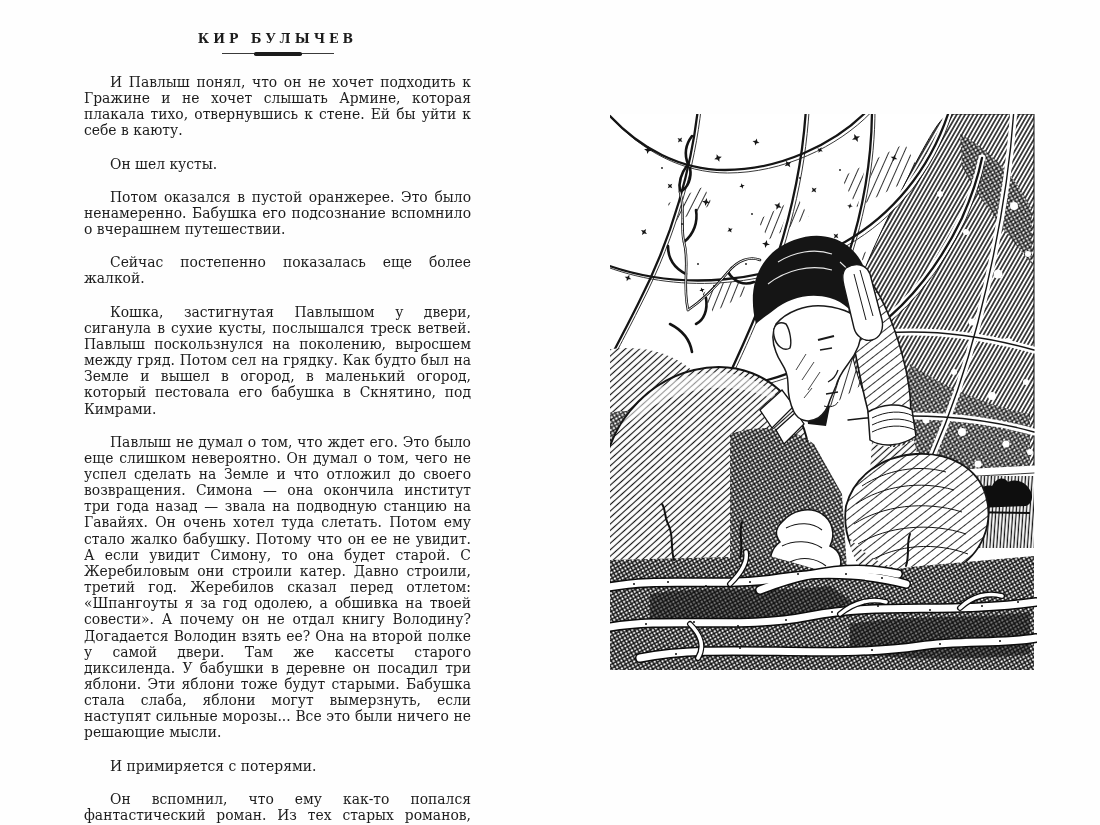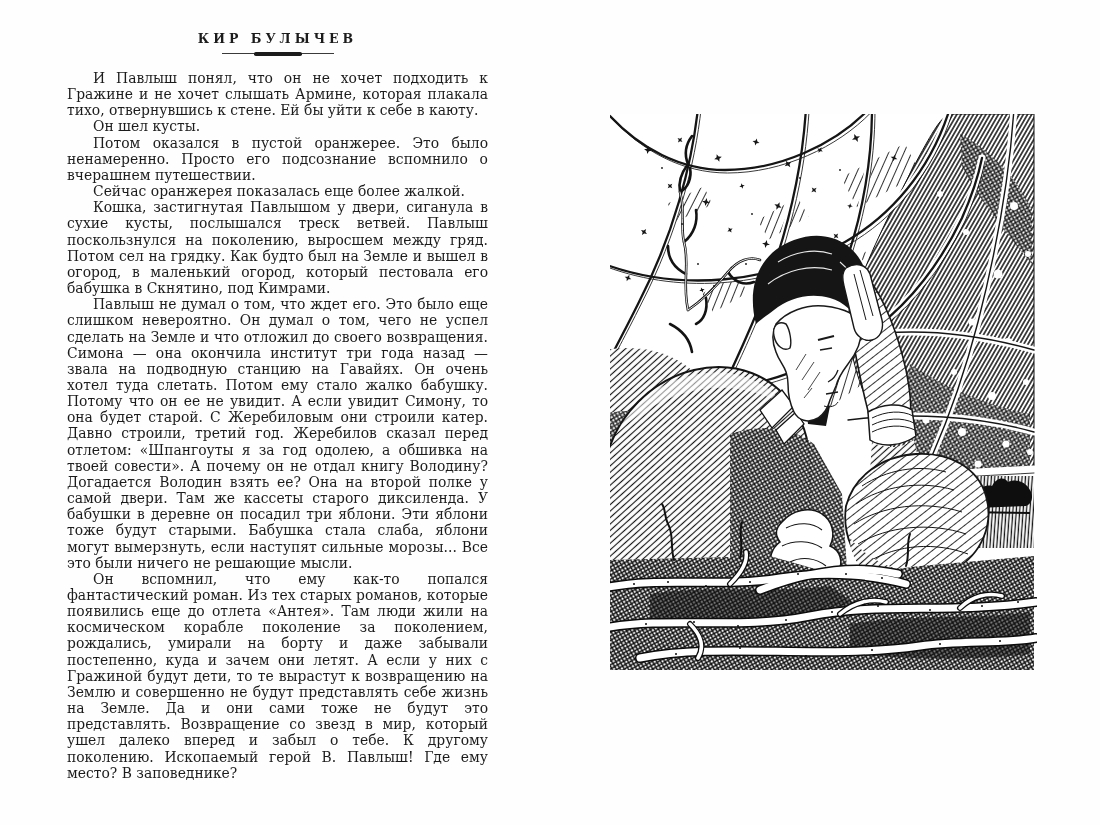--- a/index.html
+++ b/index.html
@@ -7,45 +7,46 @@
   .spread{position:relative;width:1012px;height:825px;background:#fefefe;
           font-family:"DejaVu Serif","Liberation Serif",serif;color:#1c1c1c;}
   
   .page-left{position:absolute;left:67px;top:31px;width:421px;}
   .running-header{text-align:center;font-size:12.5px;font-weight:bold;letter-spacing:4px;}
   .header-rule{position:relative;width:112px;height:6px;margin:5px auto 0;}
   .header-rule .thin{position:absolute;top:2.4px;left:0;right:0;height:1px;background:#3a3a3a;}
   .header-rule .thick{position:absolute;top:1px;left:50%;transform:translateX(-50%);
                       width:48px;height:3.6px;background:#1c1c1c;border-radius:1.8px;}
   .body-text{margin-top:13px;}
-  .body-text p{margin:0;text-indent:26px;text-align:justify;
+  .body-text p{margin:17px;text-indent:26px;text-align:justify;
                font-size:13.9px;line-height:16.15px;hyphens:auto;-webkit-hyphens:auto;}
   
   .page-right{position:absolute;left:550px;top:0;width:550px;height:825px;}
   .illustration-wrap{position:absolute;left:60px;top:114px;width:427px;height:556px;}
   .illustration-wrap svg{display:block;width:100%;height:100%;}
 </style>
 </head>
 <body>
 
 <div class="spread">
 
   <div class="page-left">
     <div class="running-header">КИР БУЛЫЧЕВ</div>
     <div class="header-rule">
       <div class="thin"></div>
       <div class="thick"></div>
     </div>
     <div class="body-text">
         <p>И Павлыш понял, что он не хочет подходить к Гражине и не хочет слышать Армине, которая плакала тихо, отвернувшись к стене. Ей бы уйти к себе в каюту.</p>
         <p>Он шел кусты.</p>
-        <p>Потом оказался в пустой оранжерее. Это было ненамеренно. Просто его подсознание вспомнило о вчерашнем путешествии.</p>
-        <p>Сейчас оранжерея показалась еще более жалкой.</p>
+        <p>Потом оказался в пустой оранжерее. Это было ненамеренно. Бабушка его подсознание вспомнило о вчерашнем путешествии.</p>
+        <p>Сейчас постепенно показалась еще более жалкой.</p>
         <p>Кошка, застигнутая Павлышом у двери, сиганула в сухие кусты, послышался треск ветвей. Павлыш поскользнулся на поколению, выросшем между гряд. Потом сел на грядку. Как будто был на Земле и вышел в огород, в маленький огород, который пестовала его бабушка в Скнятино, под Кимрами.</p>
         <p>Павлыш не думал о том, что ждет его. Это было еще слишком невероятно. Он думал о том, чего не успел сделать на Земле и что отложил до своего возвращения. Симона — она окончила институт три года назад — звала на подводную станцию на Гавайях. Он очень хотел туда слетать. Потом ему стало жалко бабушку. Потому что он ее не увидит. А если увидит Симону, то она будет старой. С Жеребиловым они строили катер. Давно строили, третий год. Жеребилов сказал перед отлетом: «Шпангоуты я за год одолею, а обшивка на твоей совести». А почему он не отдал книгу Володину? Догадается Володин взять ее? Она на второй полке у самой двери. Там же кассеты старого диксиленда. У бабушки в деревне он посадил три яблони. Эти яблони тоже будут старыми. Бабушка стала слаба, яблони могут вымерзнуть, если наступят сильные морозы... Все это были ничего не решающие мысли.</p>
+        <p>И примиряется с потерями.</p>
         <p>Он вспомнил, что ему как-то попался фантастический роман. Из тех старых романов, которые появились еще до отлета «Антея». Там люди жили на космическом корабле поколение за поколением, рождались, умирали на борту и даже забывали постепенно, куда и зачем они летят. А если у них с Гражиной будут дети, то те вырастут к возвращению на Землю и совершенно не будут представлять себе жизнь на Земле. Да и они сами тоже не будут это представлять. Возвращение со звезд в мир, который ушел далеко вперед и забыл о тебе. К другому поколению. Ископаемый герой В. Павлыш! Где ему место? В заповеднике?</p>
       </div>
 
   </div>
 
   <div class="page-right">
     <div class="illustration-wrap">
       <svg viewBox="0 0 427 556" role="img" aria-label="Чёрно-белая гравюра: мужчина сидит, склонив голову и подперев лоб рукой, среди сухих ветвей в оранжерее под решётчатым куполом; за стёклами — звёзды, справа на грядке лежит кошка.">
         <defs>
           <pattern id="hL" width="7" height="7" patternUnits="userSpaceOnUse" patternTransform="rotate(-38)">

